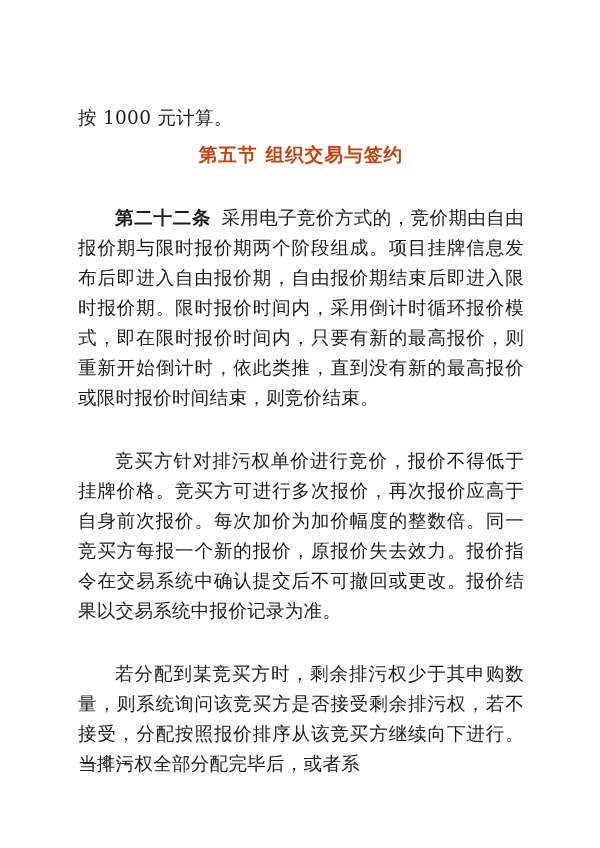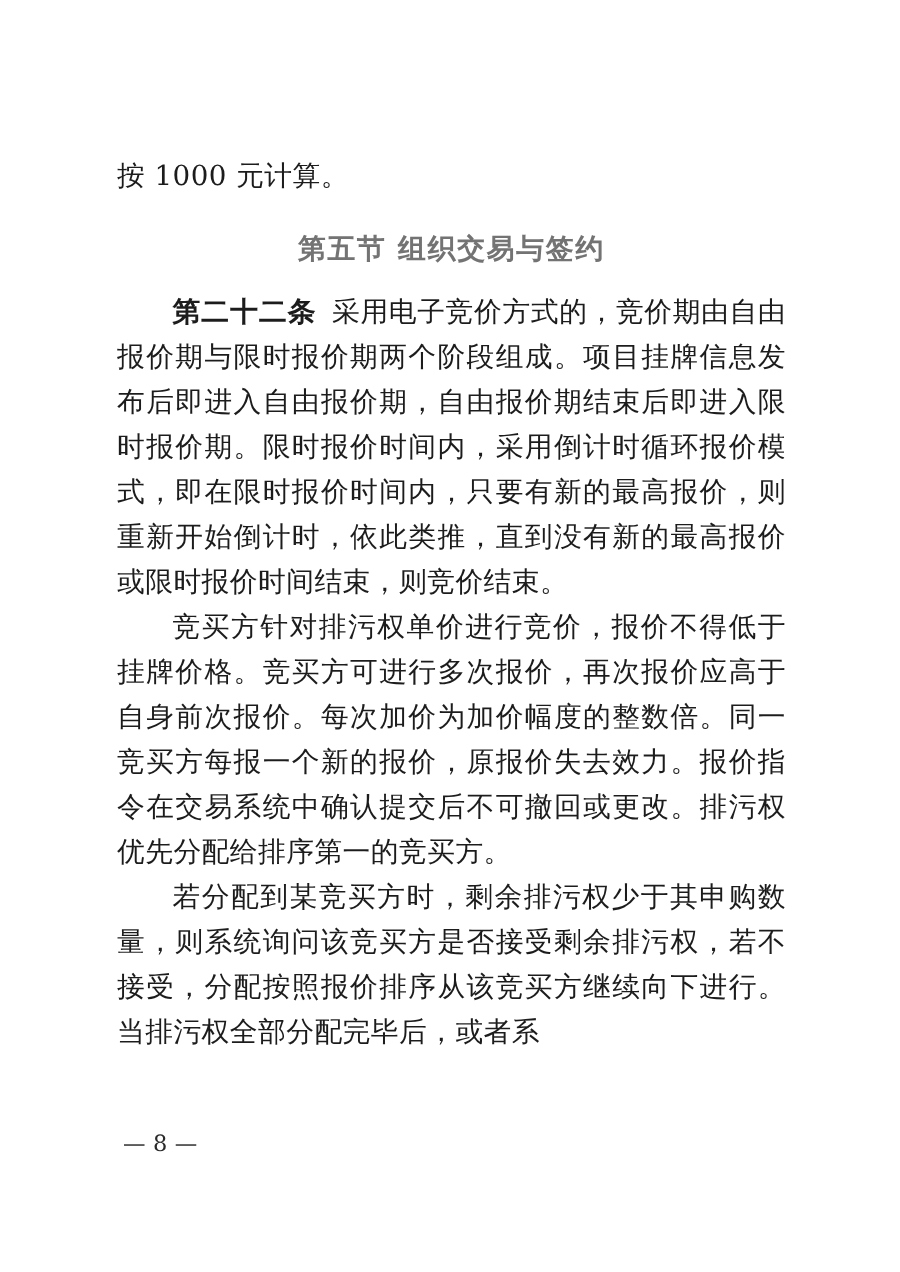--- a/index.html
+++ b/index.html
@@ -41,31 +41,32 @@
     letter-spacing: 0.3px;
     text-align: justify;
     text-justify: inter-ideograph;
     margin: 0;
     color: #1c1c1c;
     font-family: "DejaVu Serif", "Liberation Serif", serif;
   }
 
   .doc-para {
     text-indent: 2em;
+    margin-top: 33px;
   }
 
   .section-heading {
     font-size: 18.5px;
     line-height: 30px;
     font-weight: bold;
     text-align: center;
-    margin: 12px;
+    margin: 0;
     padding-top: 7px;
     letter-spacing: 1.2px;
-    color: #737373;
+    color: #c2410c;
     font-family: "DejaVu Serif", "Liberation Serif", serif;
   }
 
   .article-label {
     font-weight: bold;
     letter-spacing: 0.6px;
   }
 
   .article-gap {
     display: inline-block;
@@ -95,21 +96,21 @@
 <div class="page">
 
   <div class="text-column">
 
     <p class="doc-line no-indent">按 1000 元计算。</p>
 
     <h2 class="section-heading">第五节 组织交易与签约</h2>
 
     <p class="doc-para"><span class="article-label">第二十二条</span><span class="article-gap"></span><span>采用电子竞价方式的，竞价期由自由报价期与限时报价期两个阶段组成。项目挂牌信息发布后即进入自由报价期，自由报价期结束后即进入限时报价期。限时报价时间内，采用倒计时循环报价模式，即在限时报价时间内，只要有新的最高报价，则重新开始倒计时，依此类推，直到没有新的最高报价或限时报价时间结束，则竞价结束。</span></p>
 
-    <p class="doc-para">竞买方针对排污权单价进行竞价，报价不得低于挂牌价格。竞买方可进行多次报价，再次报价应高于自身前次报价。每次加价为加价幅度的整数倍。同一竞买方每报一个新的报价，原报价失去效力。报价指令在交易系统中确认提交后不可撤回或更改。排污权优先分配给排序第一的竞买方。</p>
+    <p class="doc-para">竞买方针对排污权单价进行竞价，报价不得低于挂牌价格。竞买方可进行多次报价，再次报价应高于自身前次报价。每次加价为加价幅度的整数倍。同一竞买方每报一个新的报价，原报价失去效力。报价指令在交易系统中确认提交后不可撤回或更改。报价结果以交易系统中报价记录为准。</p>
 
 
     <p class="doc-para">若分配到某竞买方时，剩余排污权少于其申购数量，则系统询问该竞买方是否接受剩余排污权，若不接受，分配按照报价排序从该竞买方继续向下进行。当排污权全部分配完毕后，或者系</p>
 
   </div>
 
   <div class="page-footer">
     <span class="footer-dash">—</span><span>8</span><span class="footer-dash">—</span>
   </div>
 

